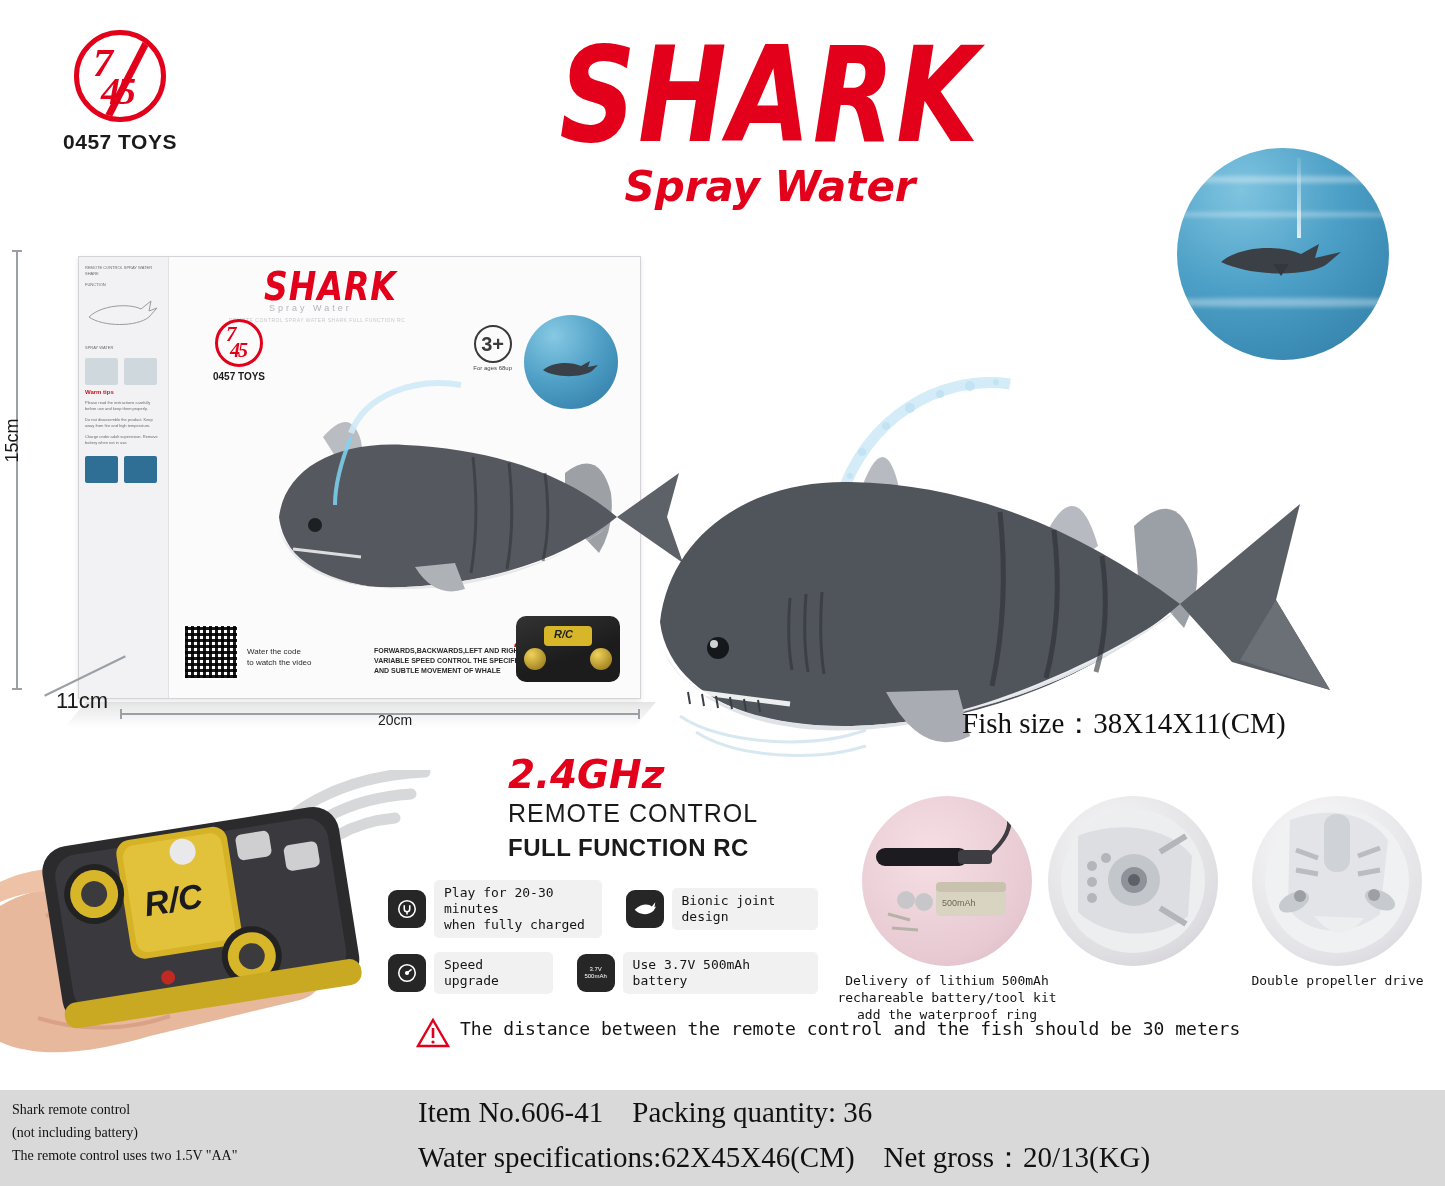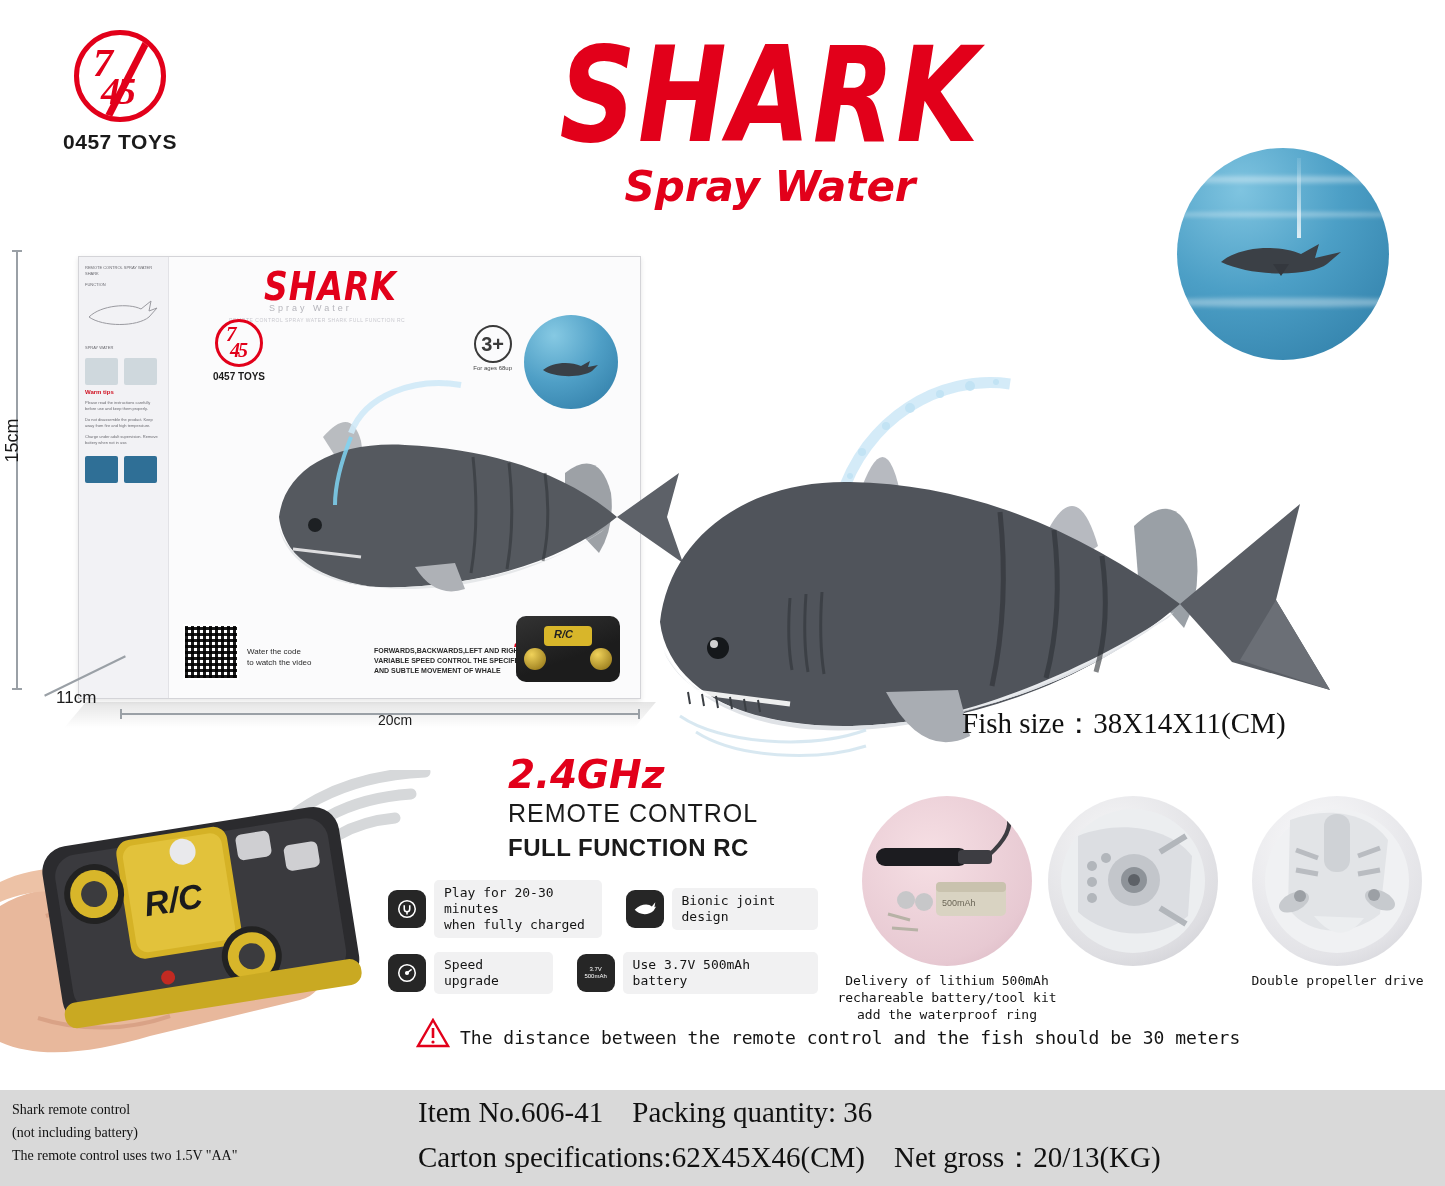--- a/index.html
+++ b/index.html
@@ -184,21 +184,21 @@
   .dim-v-label {
     position: absolute; left: -10px; top: 430px;
     font-size: 18px; color: #1a1a1a;
     transform: rotate(-90deg);
   }
   .dim-h { position: absolute; left: 120px; top: 713px; width: 520px; height: 2px; background: #9aa0a6; }
   .dim-h::before, .dim-h::after { content:""; position:absolute; top:-4px; width:2px; height:10px; background:#9aa0a6; }
   .dim-h::before { left: 0; } .dim-h::after { right: 0; }
   .dim-h-label { position: absolute; left: 378px; top: 712px; font-size: 14px; color: #1a1a1a; }
   .dim-d { position: absolute; left: 40px; top: 675px; width: 90px; height: 2px; background: #9aa0a6; transform: rotate(-26deg); }
-  .dim-d-label { position: absolute; left: 56px; top: 688px; font-size: 17px; color: #1a1a1a; }
+  .dim-d-label { position: absolute; left: 56px; top: 688px; font-size: 22px; color: #1a1a1a; }
 
   
   .hero-shark { position: absolute; left: 640px; top: 360px; width: 790px; height: 420px; }
   .fish-size {
     position: absolute; left: 962px; top: 704px;
     font-family: "Liberation Serif", serif;
     font-size: 29px; color: #111;
   }
 
   
@@ -247,21 +247,21 @@
     font-size: 13px; color: #141414; line-height: 17px; margin-top: 6px;
   }
   #acc1 { left: 832px; width: 230px; }
   #acc2 { left: 1038px; width: 190px; }
   #acc3 { left: 1240px; width: 195px; }
   #acc1 .circ { background: radial-gradient(circle at 40% 35%, #f6dfe4 0%, #e7c9d2 70%, #d6b3bf 100%); margin-left: 30px;}
   #acc2 .circ { background: radial-gradient(circle at 40% 30%, #f7f7f8 0%, #dedee2 70%, #c5c5cb 100%); margin-left: 10px;}
   #acc3 .circ { background: radial-gradient(circle at 40% 30%, #fafafb 0%, #e3e3e7 70%, #cacad0 100%); margin-left: 12px;}
 
   
-  .warn { position: absolute; left: 416px; top: 1018px; display: flex; align-items: flex-end; gap: 10px; }
+  .warn { position: absolute; left: 416px; top: 1018px; display: flex; align-items: flex-start; gap: 10px; }
   .warn .tri { width: 34px; height: 30px; }
   .warn .t { font-family: "DejaVu Sans Mono", monospace; font-size: 18px; color: #141414; }
 
   
   .bottom {
     position: absolute; left: 0; bottom: 0; width: 1445px; height: 96px;
     background: #d9d9d9;
   }
   .bottom .left {
     position: absolute; left: 12px; top: 8px;
@@ -615,17 +615,17 @@
 <div class="bottom">
   <div class="left" style="white-space:pre-line">Shark remote control
 (not including battery)
 The remote control uses two 1.5V "AA"</div>
   <div class="r1">
     <span>Item No.606-41</span>
     &nbsp;&nbsp;
     <span>Packing quantity: 36</span>
   </div>
   <div class="r2">
-    <span>Carton specifications:62X45X46(CM)</span>
+    <span>Water specifications:62X45X46(CM)</span>
     &nbsp;&nbsp;
     <span>Net gross：20/13(KG)</span>
   </div>
 </div>
 
 </body></html>

